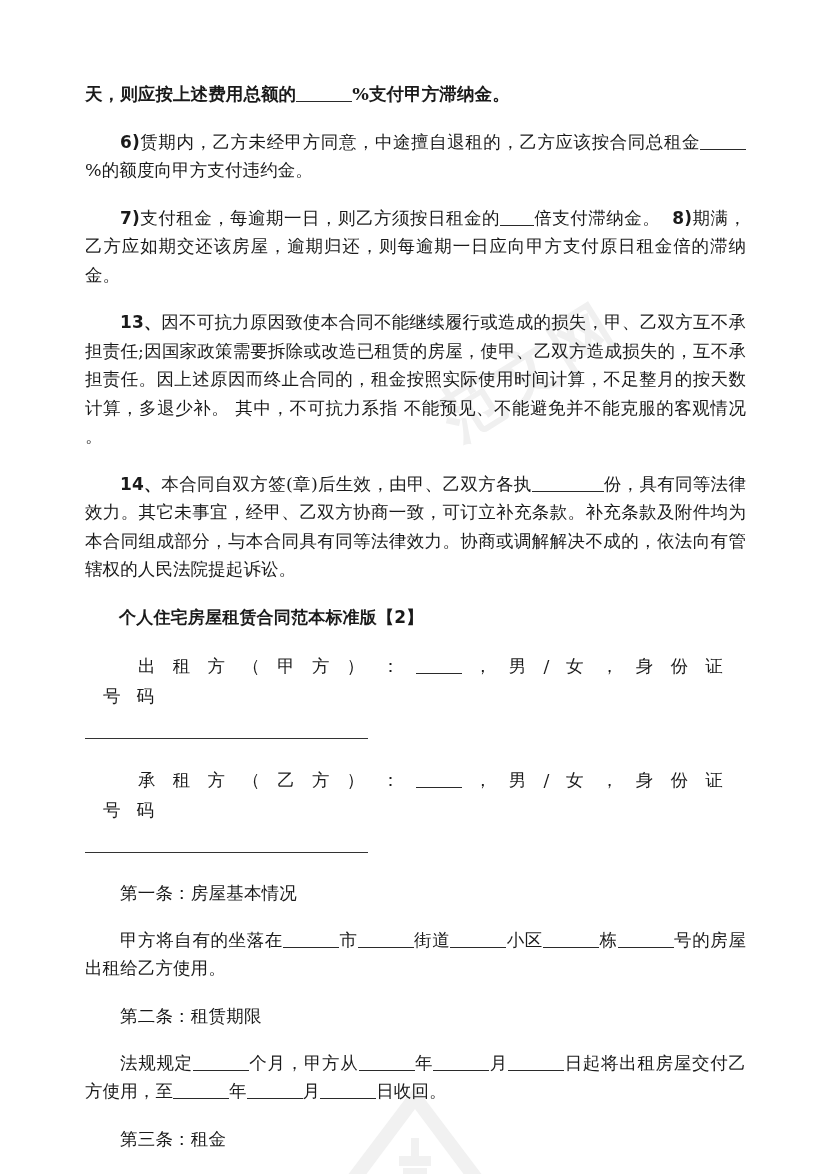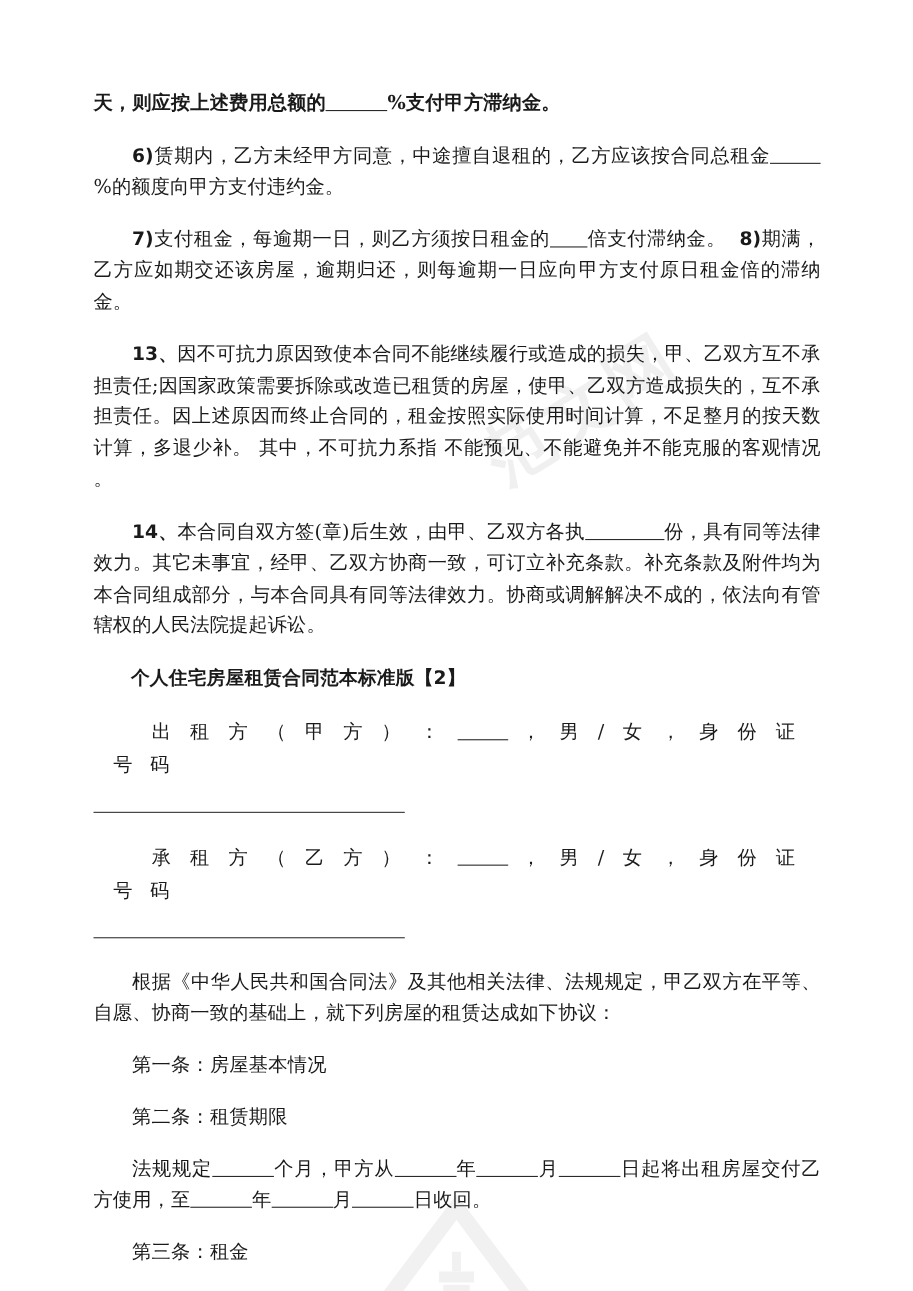--- a/index.html
+++ b/index.html
@@ -158,23 +158,25 @@
         <i></i>
       </div>
 
     <p class="party-line">
       <span>承 租 方 （ 乙 方 ） ：</span>&nbsp;<span class="blank b-md"></span>&nbsp;<span>， 男 / 女 ， 身 份 证 号 码</span>
     </p>
     <div class="party-rule">
         <i></i>
       </div>
 
-    <p class="para indent">根据《中华人民共和国合同法》及其他相关法律、法规规定，甲乙双方在平等、自愿、协商一致的基础上，就下列房屋的租赁达成如下协议：</p>
 
     <p class="sec-head">第一条：房屋基本情况</p>
+    <p class="para indent">
+      <span>甲方将自有的坐落在</span><span class="blank b-lg"></span><span>市</span><span class="blank b-lg"></span><span>街道</span><span class="blank b-lg"></span><span>小区</span><span class="blank b-lg"></span><span>栋</span><span class="blank b-lg"></span><span>号</span><span>的房屋出租给乙方使用。</span>
+    </p>
 
     <p class="sec-head">第二条：租赁期限</p>
     <p class="para indent">
       <span>法规规定</span><span class="blank b-lg"></span><span>个月，甲方从</span><span class="blank b-lg"></span><span>年</span><span class="blank b-lg"></span><span>月</span><span class="blank b-lg"></span><span>日起将出租房屋交付乙方使用，至</span><span class="blank b-lg"></span><span>年</span><span class="blank b-lg"></span><span>月</span><span class="blank b-lg"></span><span>日收回。</span>
     </p>
 
     <p class="sec-head">第三条：租金</p>
 
   </div>
 </div>

